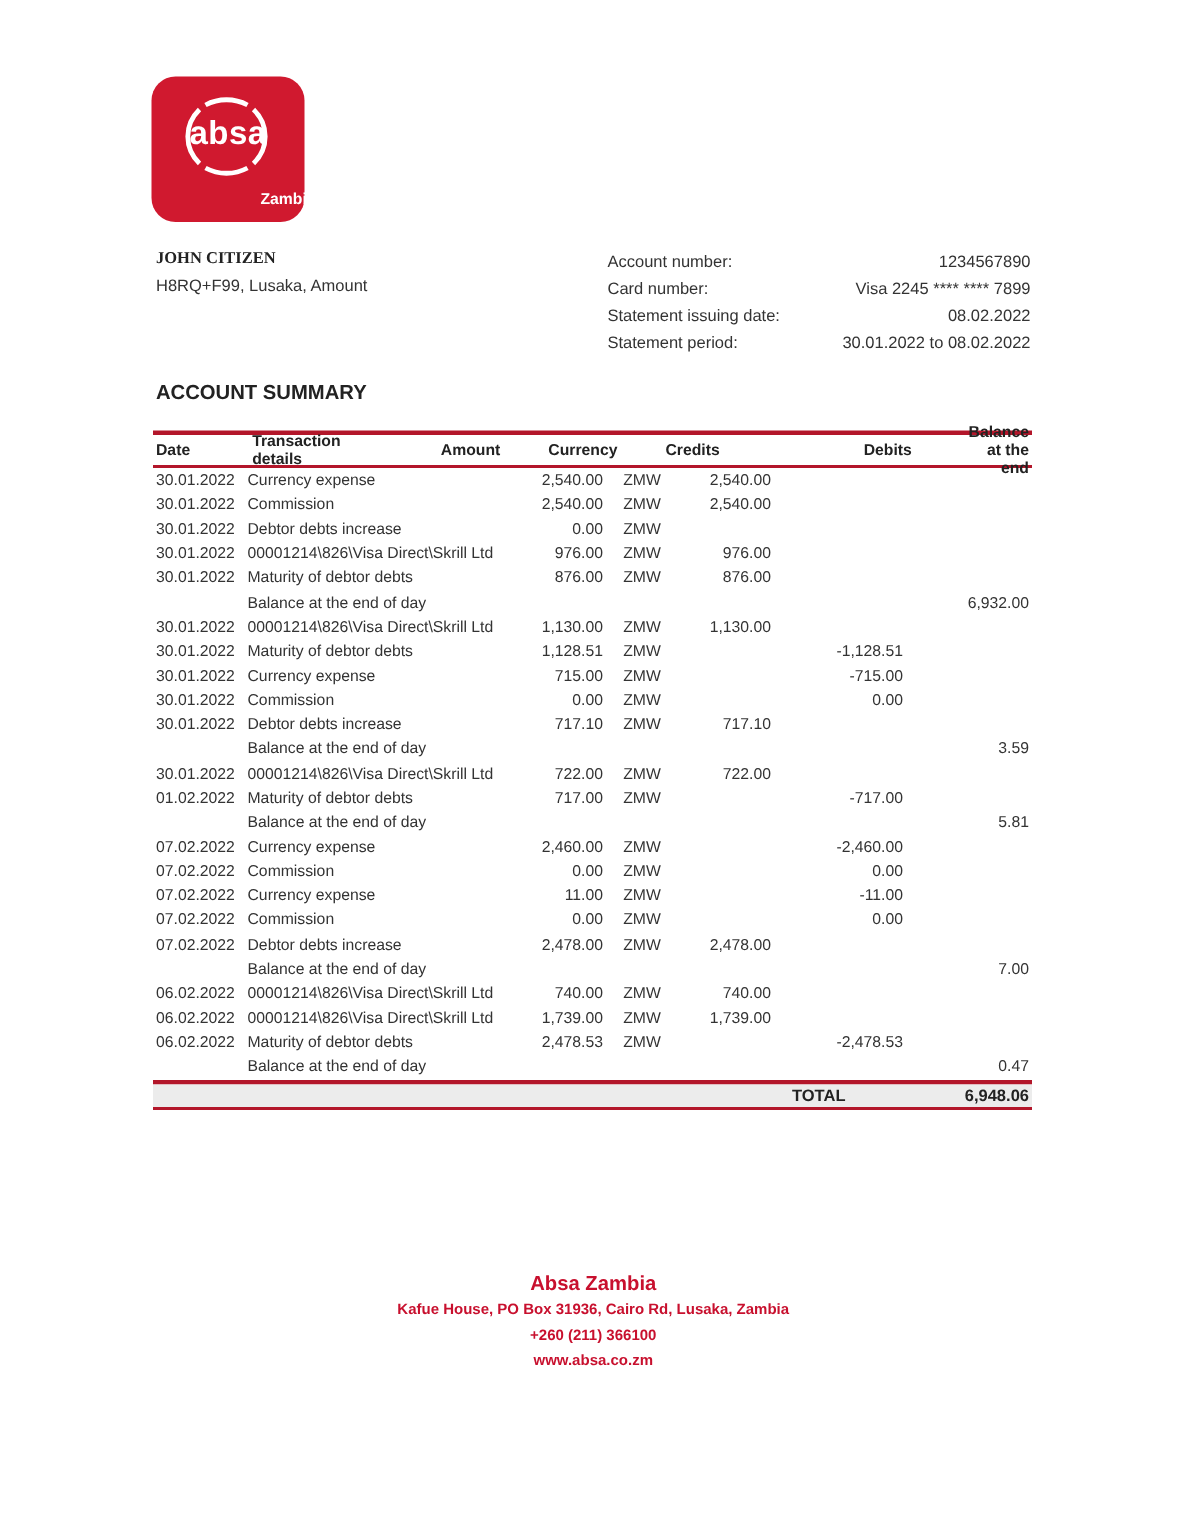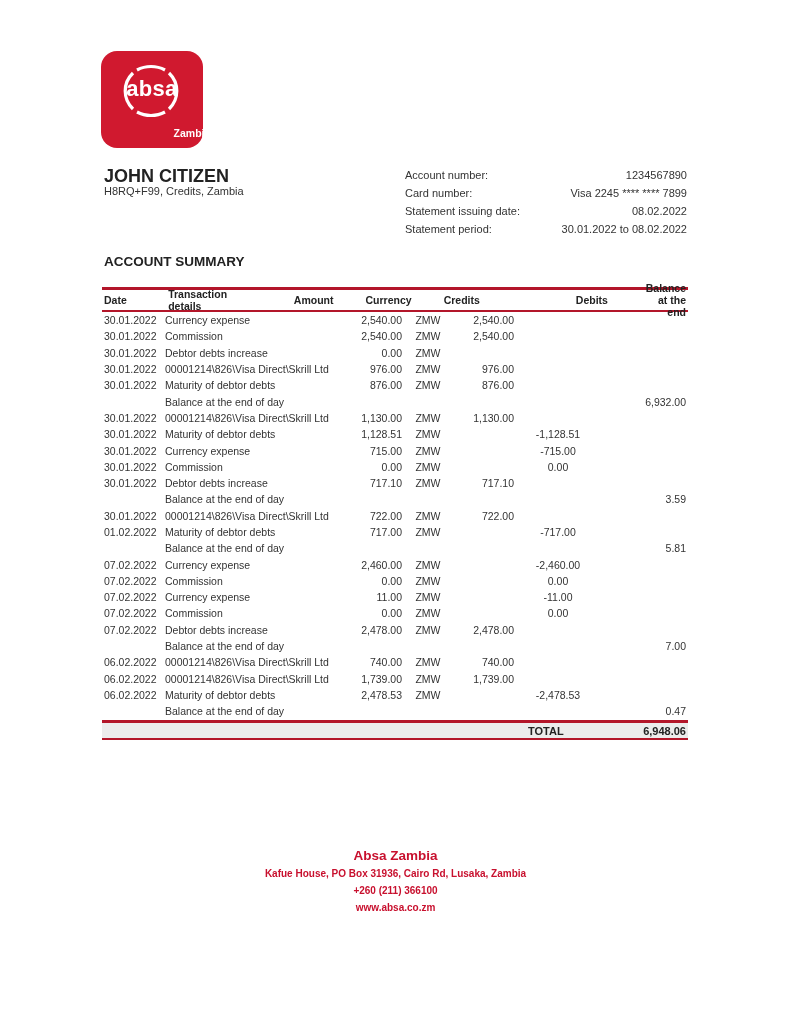--- a/index.html
+++ b/index.html
@@ -1,36 +1,36 @@
 <!DOCTYPE html>
 <html><head>
 <meta charset="utf-8">
 <style>
   html, body { margin: 0; padding: 0; background: #ffffff; }
   body { width: 791px; height: 1024px; position: relative; font-family: "Liberation Sans", "DejaVu Sans", sans-serif; color: #2b2b2b; overflow: hidden; }
   .logo { position: absolute; left: 101px; top: 51px; width: 102px; height: 97px; background: #d0192f; border-radius: 16px; }
   .logo-ring { position: absolute; left: 18px; top: 10px; width: 64px; height: 60px; }
   .logo-text { position: absolute; left: 0; width: 102px; top: 25px; text-align: center; color: #fff; font-weight: bold; font-size: 22px; letter-spacing: 0.3px; }
   .logo-sub { position: absolute; left: 0; width: 102px; top: 76px; text-align: center; color: #fff; font-weight: bold; font-size: 10.5px; margin-left: 40px; }
-  .cust-name { position: absolute; left: 104px; top: 166px; font-weight: bold; font-size: 18px; color: #222; }
+  .cust-name { position: absolute; left: 104px; top: 166px; font-weight: bold; font-size: 11px; color: #222; font-family: Liberation Serif, serif; }
   .cust-addr { position: absolute; left: 104px; top: 185px; font-size: 11px; color: #333; }
   .info { position: absolute; left: 405px; top: 166px; width: 282px; }
   .info-row { display: flex; justify-content: space-between; height: 18px; font-size: 11px; line-height: 18px; color: #333; }
   .section-title { position: absolute; left: 104px; top: 254px; font-weight: bold; font-size: 13.5px; color: #222; }
   .table { position: absolute; left: 102px; top: 287px; width: 586px; }
   .rule-top { height: 3px; background: #b3162a; }
   .thead { display: flex; height: 20px; align-items: center; font-weight: bold; font-size: 10.5px; color: #222; gap: 32px; }
   .rule-head { height: 2px; background: #b3162a; }
   .row { display: flex; height: 16.3px; align-items: center; font-size: 10.5px; color: #333; }
   .c-date { width: 61px; padding-left: 2px; }
   .c-det { width: 178px; }
   .c-amt { width: 59px; text-align: right; }
   .c-cur { width: 52px; text-align: center; }
   .c-cred { width: 60px; text-align: right; }
-  .c-deb { width: 88px; text-align: center; }
+  .c-deb { width: 88px; text-align: right; }
   .c-bal { flex: 1; text-align: right; padding-right: 2px; }
   .rule-foot { height: 3px; background: #b3162a; margin-top: 1px; }
   .total { display: flex; height: 15px; align-items: center; background: #ececec; font-weight: bold; font-size: 11px; color: #222; }
   .total .spacer { width: 426px; }
   .total .lbl { width: 60px; }
   .rule-bottom { height: 2px; background: #b3162a; }
   .footer { position: absolute; left: 0; width: 791px; top: 846px; text-align: center; color: #c8102e; }
   .footer .fname { font-weight: bold; font-size: 13.5px; line-height: 19px; }
   .footer .fline { font-size: 10px; font-weight: bold; line-height: 17px; }
 </style>
@@ -42,21 +42,21 @@
     <path d="M14 12 A 28 26 0 0 0 14 48" fill="none" stroke="#fff" stroke-width="3.2"></path>
     <path d="M50 12 A 28 26 0 0 1 50 48" fill="none" stroke="#fff" stroke-width="3.2"></path>
     <path d="M18 9 A 28 26 0 0 1 46 9" fill="none" stroke="#fff" stroke-width="3.2"></path>
     <path d="M18 51 A 28 26 0 0 0 46 51" fill="none" stroke="#fff" stroke-width="3.2"></path>
   </svg>
   <div class="logo-text">absa</div>
   <div class="logo-sub">Zambia</div>
 </div>
 
 <div class="cust-name">JOHN CITIZEN</div>
-<div class="cust-addr">H8RQ+F99, Credits, Zambia</div>
+<div class="cust-addr">H8RQ+F99, Lusaka, Amount</div>
 
 <div class="info">
   <div class="info-row">
     <span>Account number:</span>
     <span>1234567890</span>
   </div>
   <div class="info-row">
     <span>Card number:</span>
     <span>Visa 2245 **** **** 7899</span>
   </div>

